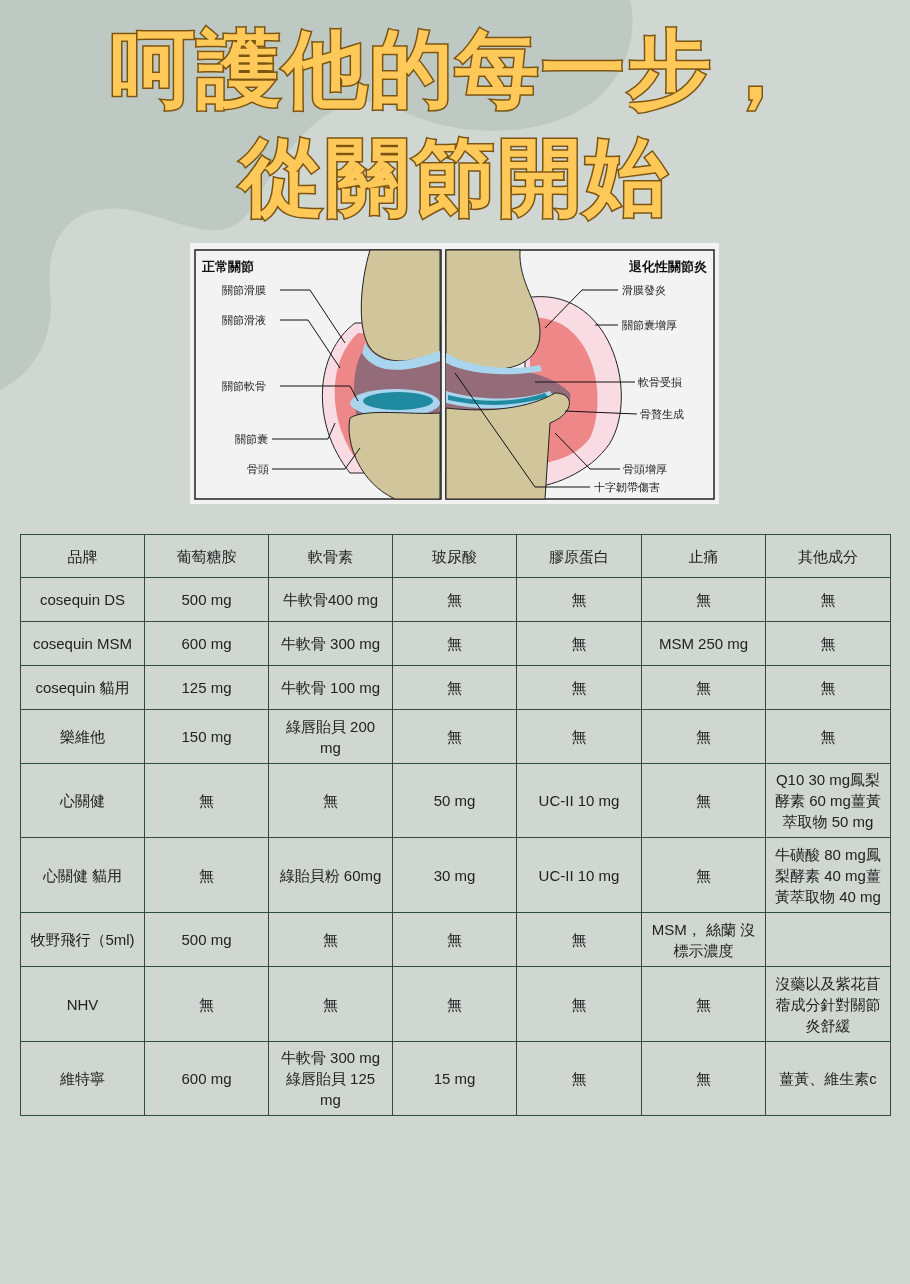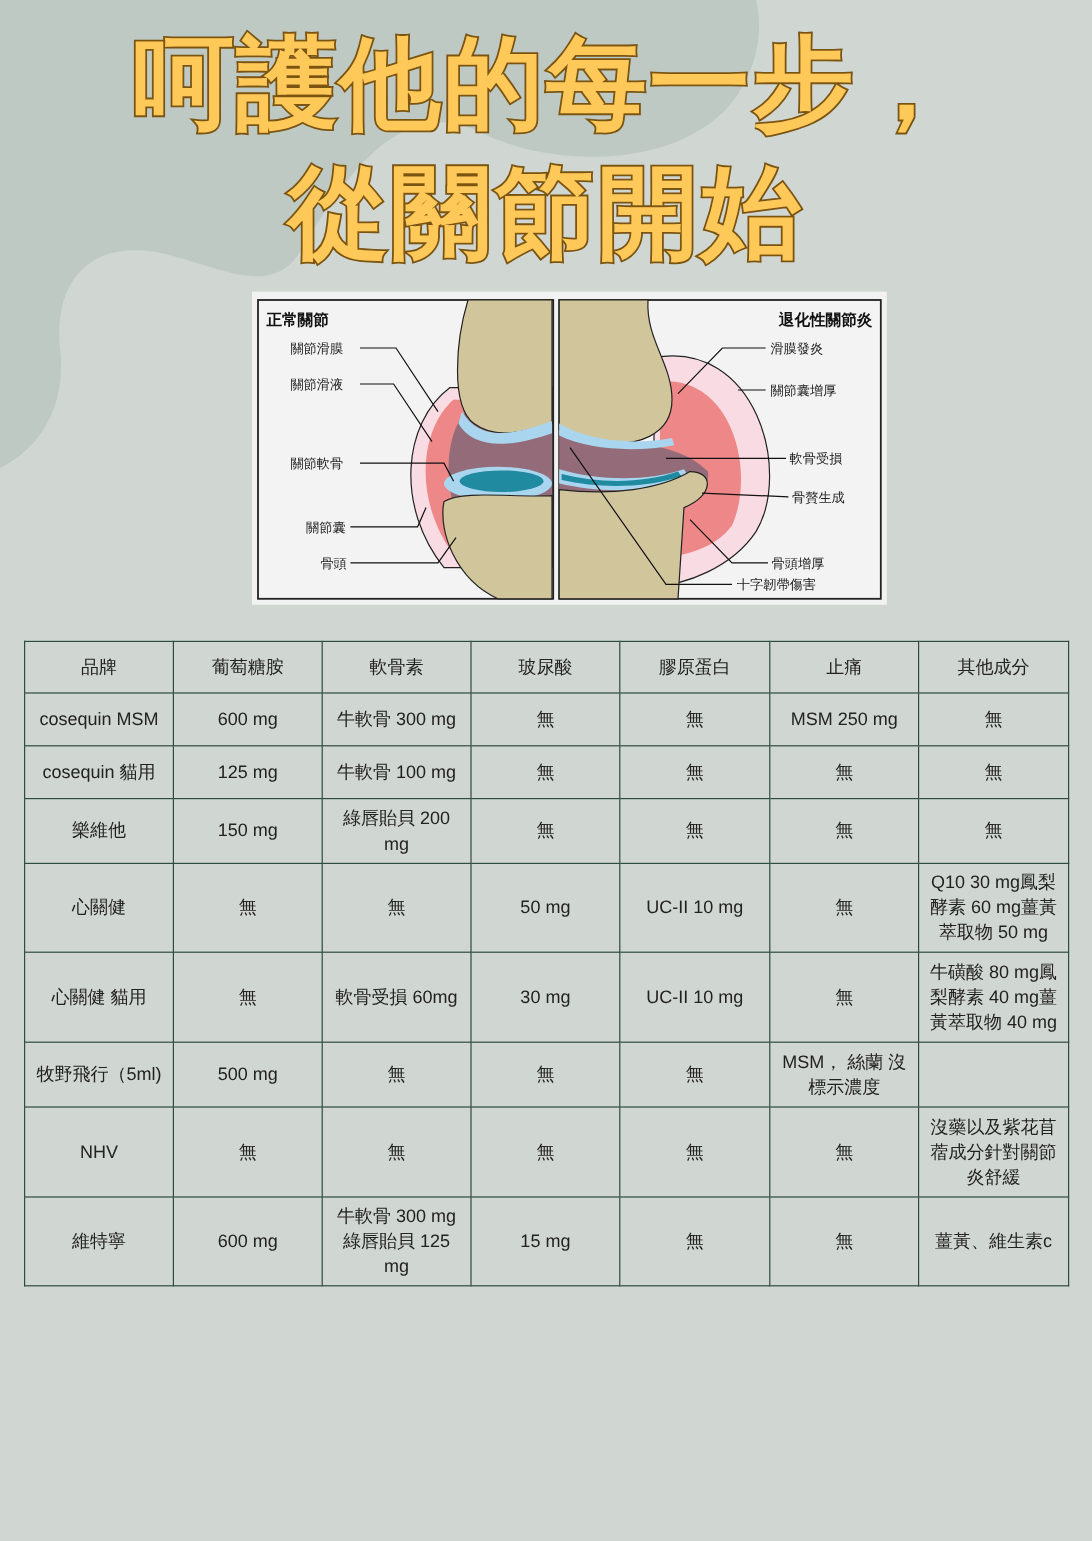--- a/index.html
+++ b/index.html
@@ -25,21 +25,20 @@
     color: #ffc95a;
     -webkit-text-stroke: 3px #7a5410;
     paint-order: stroke fill;
   }
   .title .line { display: block; }
   .title .line2 { margin-top: 14px; }
 
   .diagram {
     position: absolute; left: 190px; top: 243px; width: 529px; height: 261px;
     background: #f2f2f2;
-    margin-left: 20px;
   }
   .diagram svg { display: block; }
   .diagram text { font-family: "DejaVu Sans", sans-serif; }
 
   table.compare {
     position: absolute; left: 20px; top: 534px; width: 870px;
     border-collapse: collapse;
     table-layout: fixed;
     font-family: "Liberation Sans", "DejaVu Sans", sans-serif;
     font-size: 15px;
@@ -151,20 +150,29 @@
       <th>葡萄糖胺</th>
       <th>軟骨素</th>
       <th>玻尿酸</th>
       <th>膠原蛋白</th>
       <th>止痛</th>
       <th>其他成分</th>
     </tr>
   </thead>
   <tbody>
     <tr style="height:44px">
+      <td>cosequin DS</td>
+      <td>500 mg</td>
+      <td>牛軟骨400 mg</td>
+      <td>無</td>
+      <td>無</td>
+      <td>無</td>
+      <td>無</td>
+    </tr>
+    <tr style="height:44px">
       <td>cosequin MSM</td>
       <td>600 mg</td>
       <td>牛軟骨 300 mg</td>
       <td>無</td>
       <td>無</td>
       <td>MSM 250 mg</td>
       <td>無</td>
     </tr>
     <tr style="height:44px">
       <td>cosequin 貓用</td>
@@ -192,21 +200,21 @@
       <td>50 mg</td>
       <td>UC-II 10 mg</td>
       <td>無</td>
       <td>Q10 30 mg鳳梨
 酵素 60 mg薑黃
 萃取物 50 mg</td>
     </tr>
     <tr style="height:75px">
       <td>心關健 貓用</td>
       <td>無</td>
-      <td>軟骨受損 60mg</td>
+      <td>綠貽貝粉 60mg</td>
       <td>30 mg</td>
       <td>UC-II 10 mg</td>
       <td>無</td>
       <td>牛磺酸 80 mg鳳
 梨酵素 40 mg薑
 黃萃取物 40 mg</td>
     </tr>
     <tr style="height:54px">
       <td>牧野飛行（5ml)</td>
       <td>500 mg</td>

